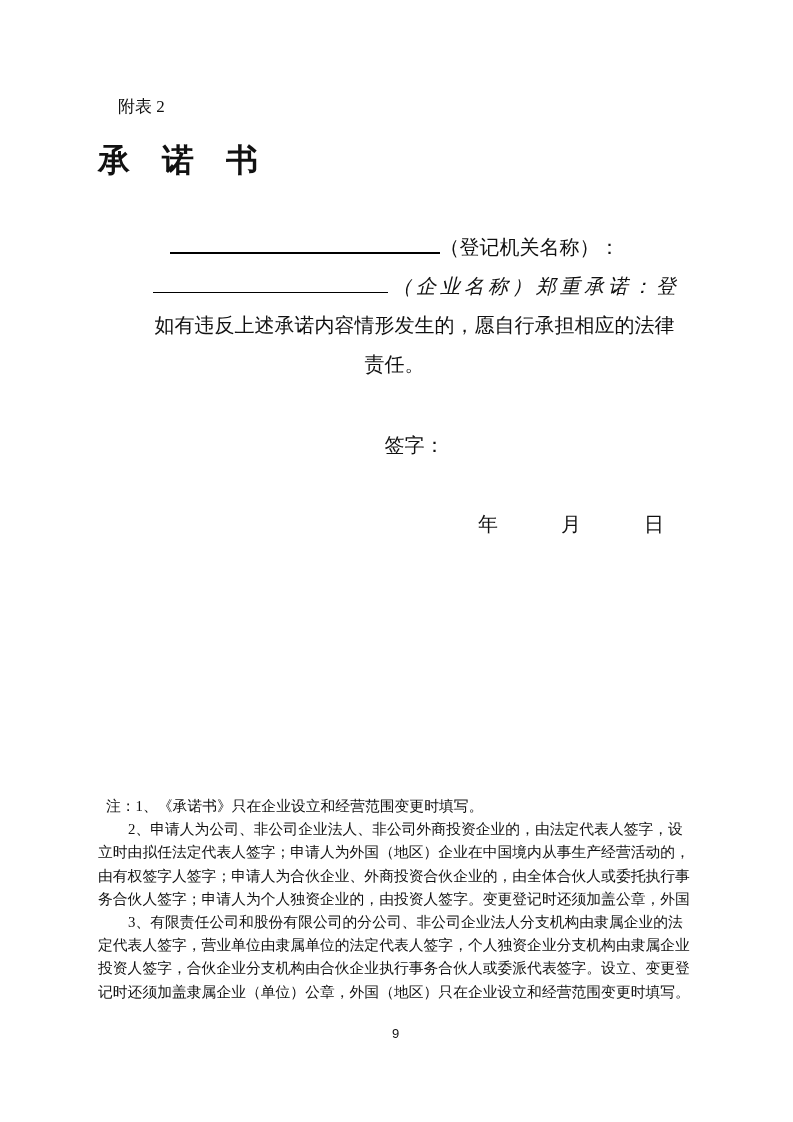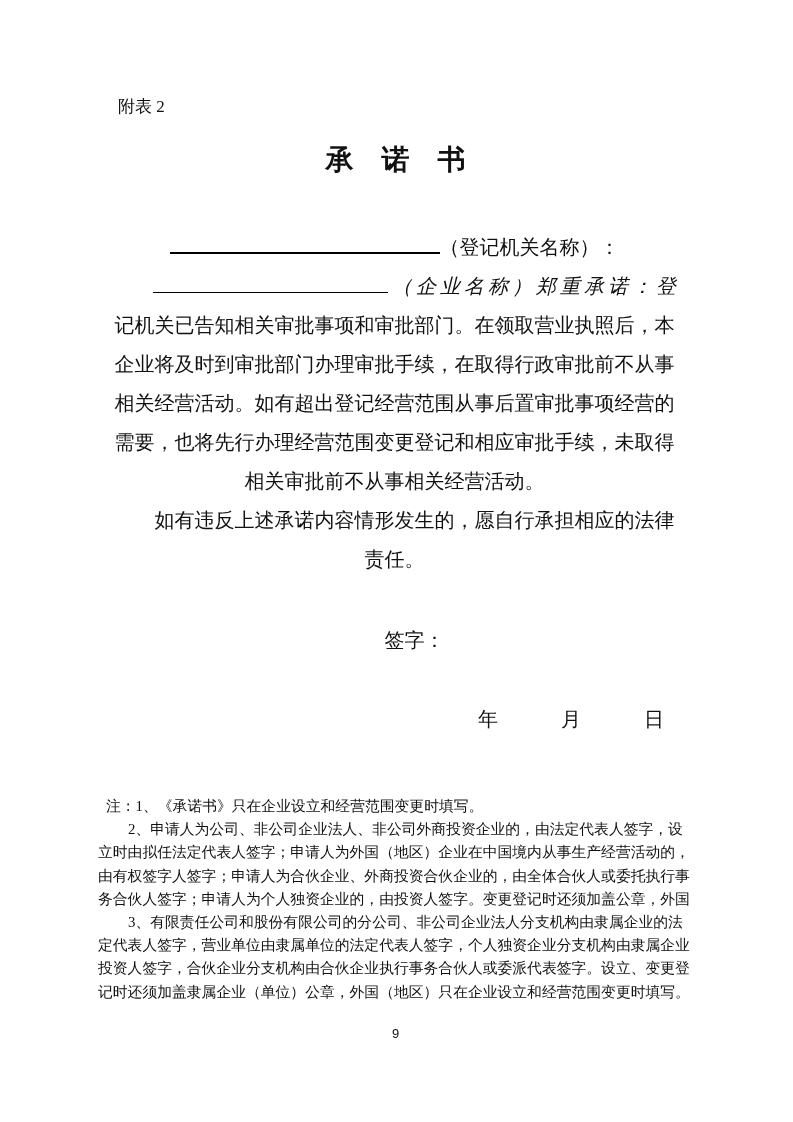--- a/index.html
+++ b/index.html
@@ -14,22 +14,21 @@
   }
   .content { position:absolute; left:98px; top:0; width:595px; height:880px; }
 
   .appendix-label {
     position:absolute; left:20px; top:97px;
     font-size:17px; line-height:20px;
   }
 
   .doc-title {
     position:absolute; left:0; top:143px; width:100%;
-    text-align:center;
-    font-size:28px; font-weight:bold; line-height:34px;
+    font-size:32px; font-weight:bold; line-height:34px;
   }
 
   .main-text {
     position:absolute; left:15px; top:228px; width:563px;
     font-size:20px; line-height:39px;
   }
   .main-text p { margin:0; padding:0;text-align:center; }
 
   .blank {
     display:inline-block;
@@ -75,21 +74,20 @@
 
     <div class="appendix-label">附表 2</div>
 
     <div class="doc-title">承　诺　书</div>
 
     <div class="main-text">
       <p class="opening-line"><span class="blank blank-1"></span><span>（登记机关名称）：</span></p>
 
       <p class="promise-first"><span class="blank blank-2"></span><span>（企业名称）郑重承诺：登</span></p>
 
-      <p class="body-flow">记机关已告知相关审批事项和审批部门。在领取营业执照后，本企业将及时到审批部门办理审批手续，在取得行政审批前不从事相关经营活动。如有超出登记经营范围从事后置审批事项经营的需要，也将先行办理经营范围变更登记和相应审批手续，未取得相关审批前不从事相关经营活动。</p>
 
       <p class="body-flow indent-2em">如有违反上述承诺内容情形发生的，愿自行承担相应的法律责任。</p>
 
       <p class="sign-line">签字：</p>
 
       <div class="date-line">
         <span>年</span>
         <span>月</span>
         <span>日</span>
       </div>

